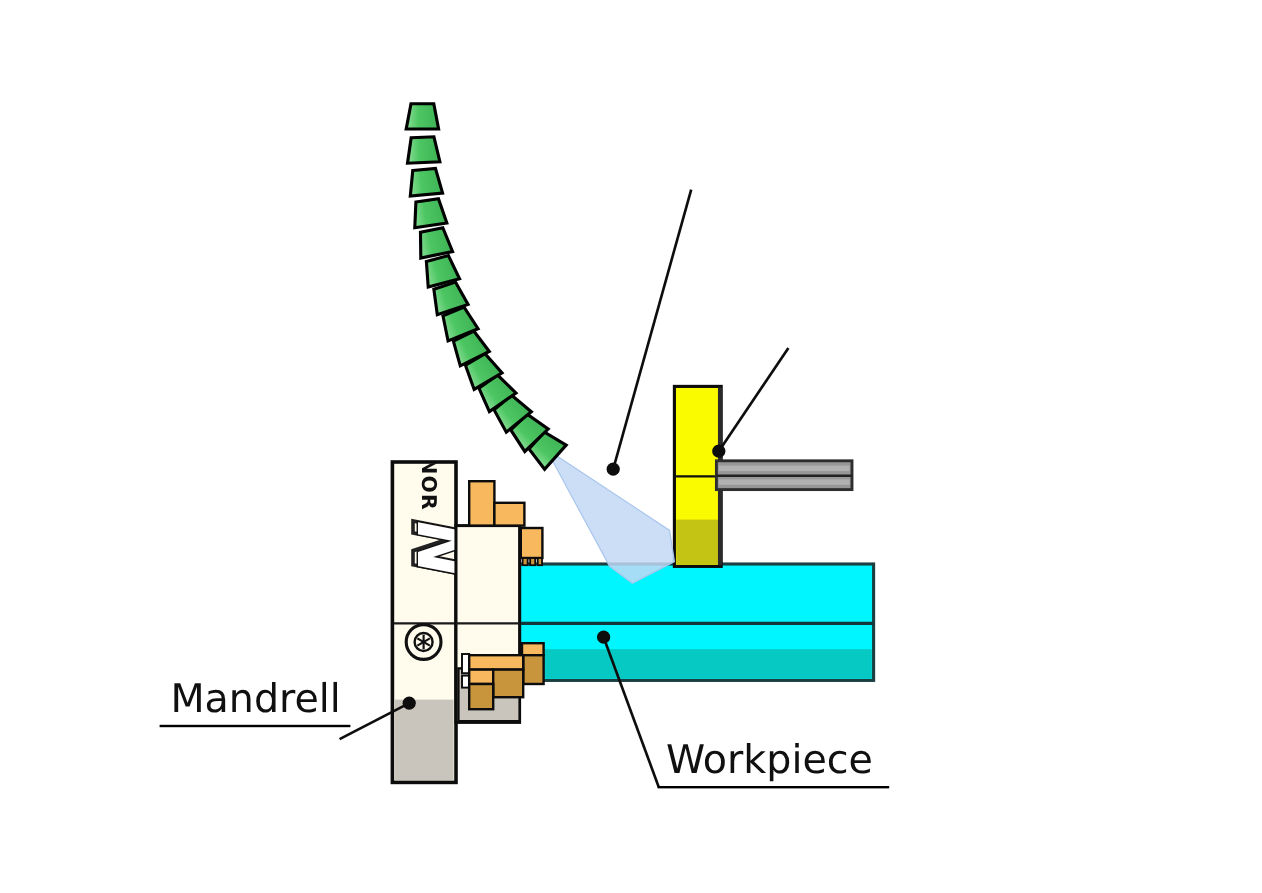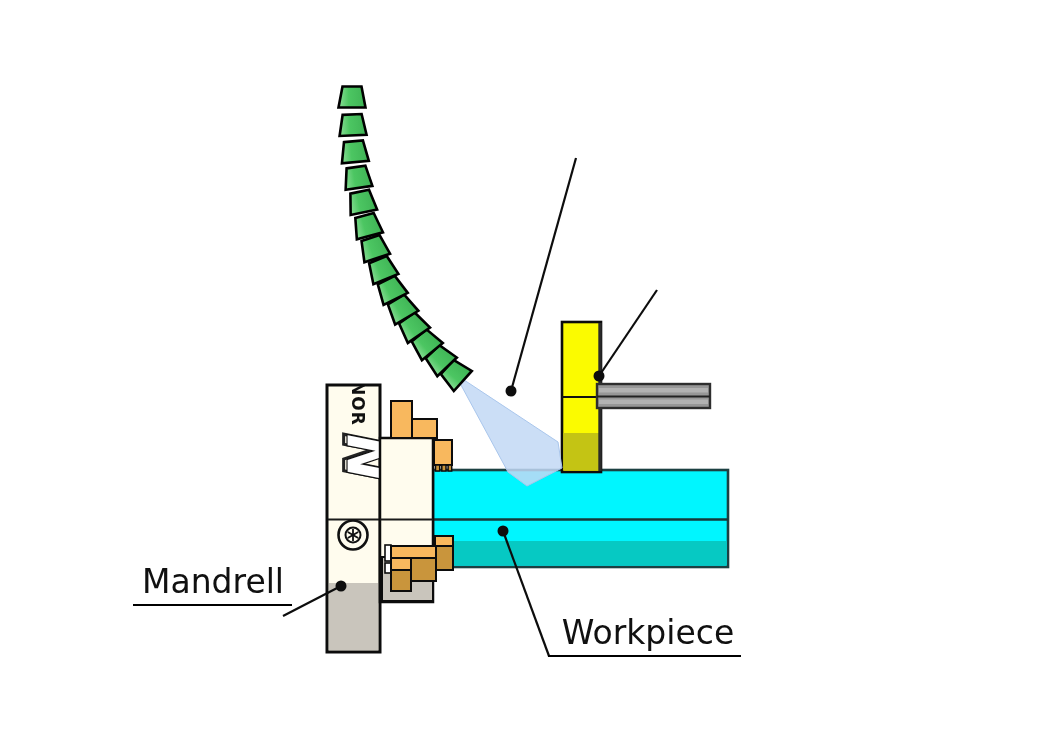--- a/index.html
+++ b/index.html
@@ -151,15 +151,15 @@
       <line x1="283" y1="616" x2="341" y2="586"></line>
     </g>
     <g fill="#0d0d0d">
       <circle cx="511" cy="391" r="5.5"></circle>
       <circle cx="599" cy="376" r="5.5"></circle>
       <circle cx="503" cy="531" r="5.5"></circle>
       <circle cx="341" cy="586" r="5.5"></circle>
     </g>
   </svg>
 
-  <div class="callout" style="left:548px;top:613px;width:186px;padding-left:7px;text-align:center;">Workpiece</div>
+  <div class="callout" style="left:548px;top:613px;width:186px;padding-left:7px;">Workpiece</div>
   <div class="callout" style="left:133px;top:550px;width:150px;padding-left:9px;margin-top:12px;">Mandrell</div>
 </div>
 
 </body></html>

